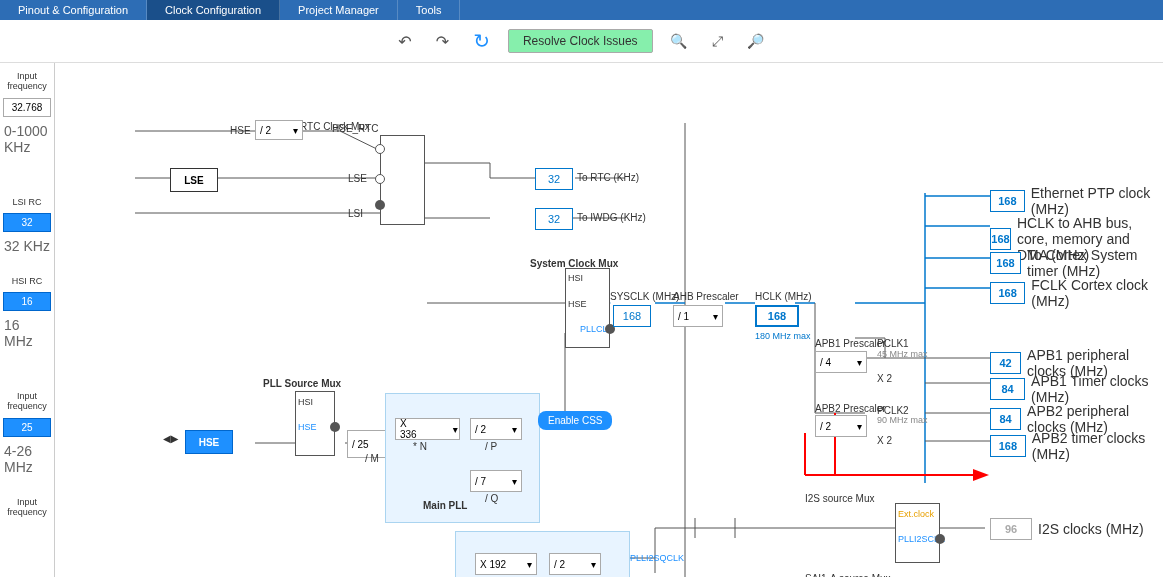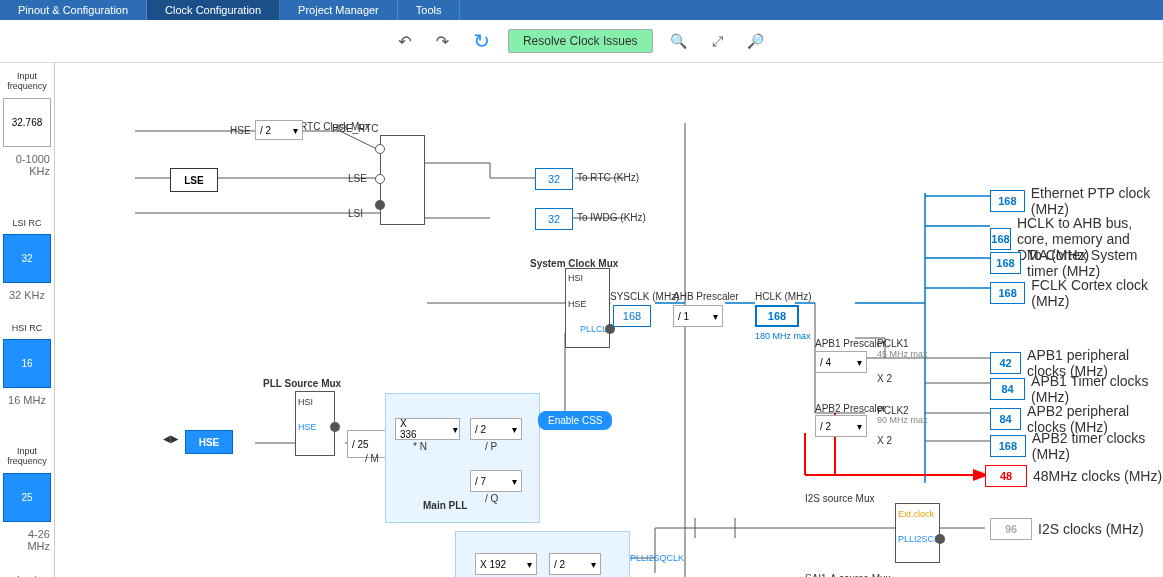--- a/index.html
+++ b/index.html
@@ -52,28 +52,28 @@
       display: flex;
       flex-direction: column;
       align-items: center;
       padding: 8px 4px;
       gap: 6px;
     }
 
     .freq-box {
       border: 1px solid #aaa;
       background: #fff;
-      padding: 18px 4px;
+      padding: 3px 4px;
       width: 48px;
       text-align: center;
       font-size: 10px;
     }
 
     .freq-label { font-size: 9px; color: #333; text-align: center; }
-    .freq-sublabel { font-size: 11px; color: #666; text-align: right; }
+    .freq-sublabel { font-size: 14px; color: #666; text-align: left; }
 
     .input-freq-label { font-size: 9px; color: #333; margin-bottom: 1px; text-align: center; }
 
     .diagram-area {
       flex: 1;
       position: relative;
       overflow: hidden;
       background: #fff;
     }
 
@@ -525,24 +525,20 @@
     <div class="clock-row" style="top:340px; left:935px;">
       <div class="clock-value">84</div>
       <div class="clock-label">APB2 peripheral clocks (MHz)</div>
     </div>
 
     <div class="clock-row" style="top:367px; left:935px;">
       <div class="clock-value">168</div>
       <div class="clock-label">APB2 timer clocks (MHz)</div>
     </div>
 
-    <div class="clock-row" style="top:402px; left:930px;">
-      <div class="clock-value" style="border-color:red; color:red;">48</div>
-      <div class="clock-label">48MHz clocks (MHz)</div>
-    </div>
 
     <div class="clock-row" style="top:455px; left:935px;">
       <div class="clock-value" style="border-color:#aaa; color:#aaa;">96</div>
       <div class="clock-label">I2S clocks (MHz)</div>
     </div>
 
   </div>
 </div>
 
 </body></html>

